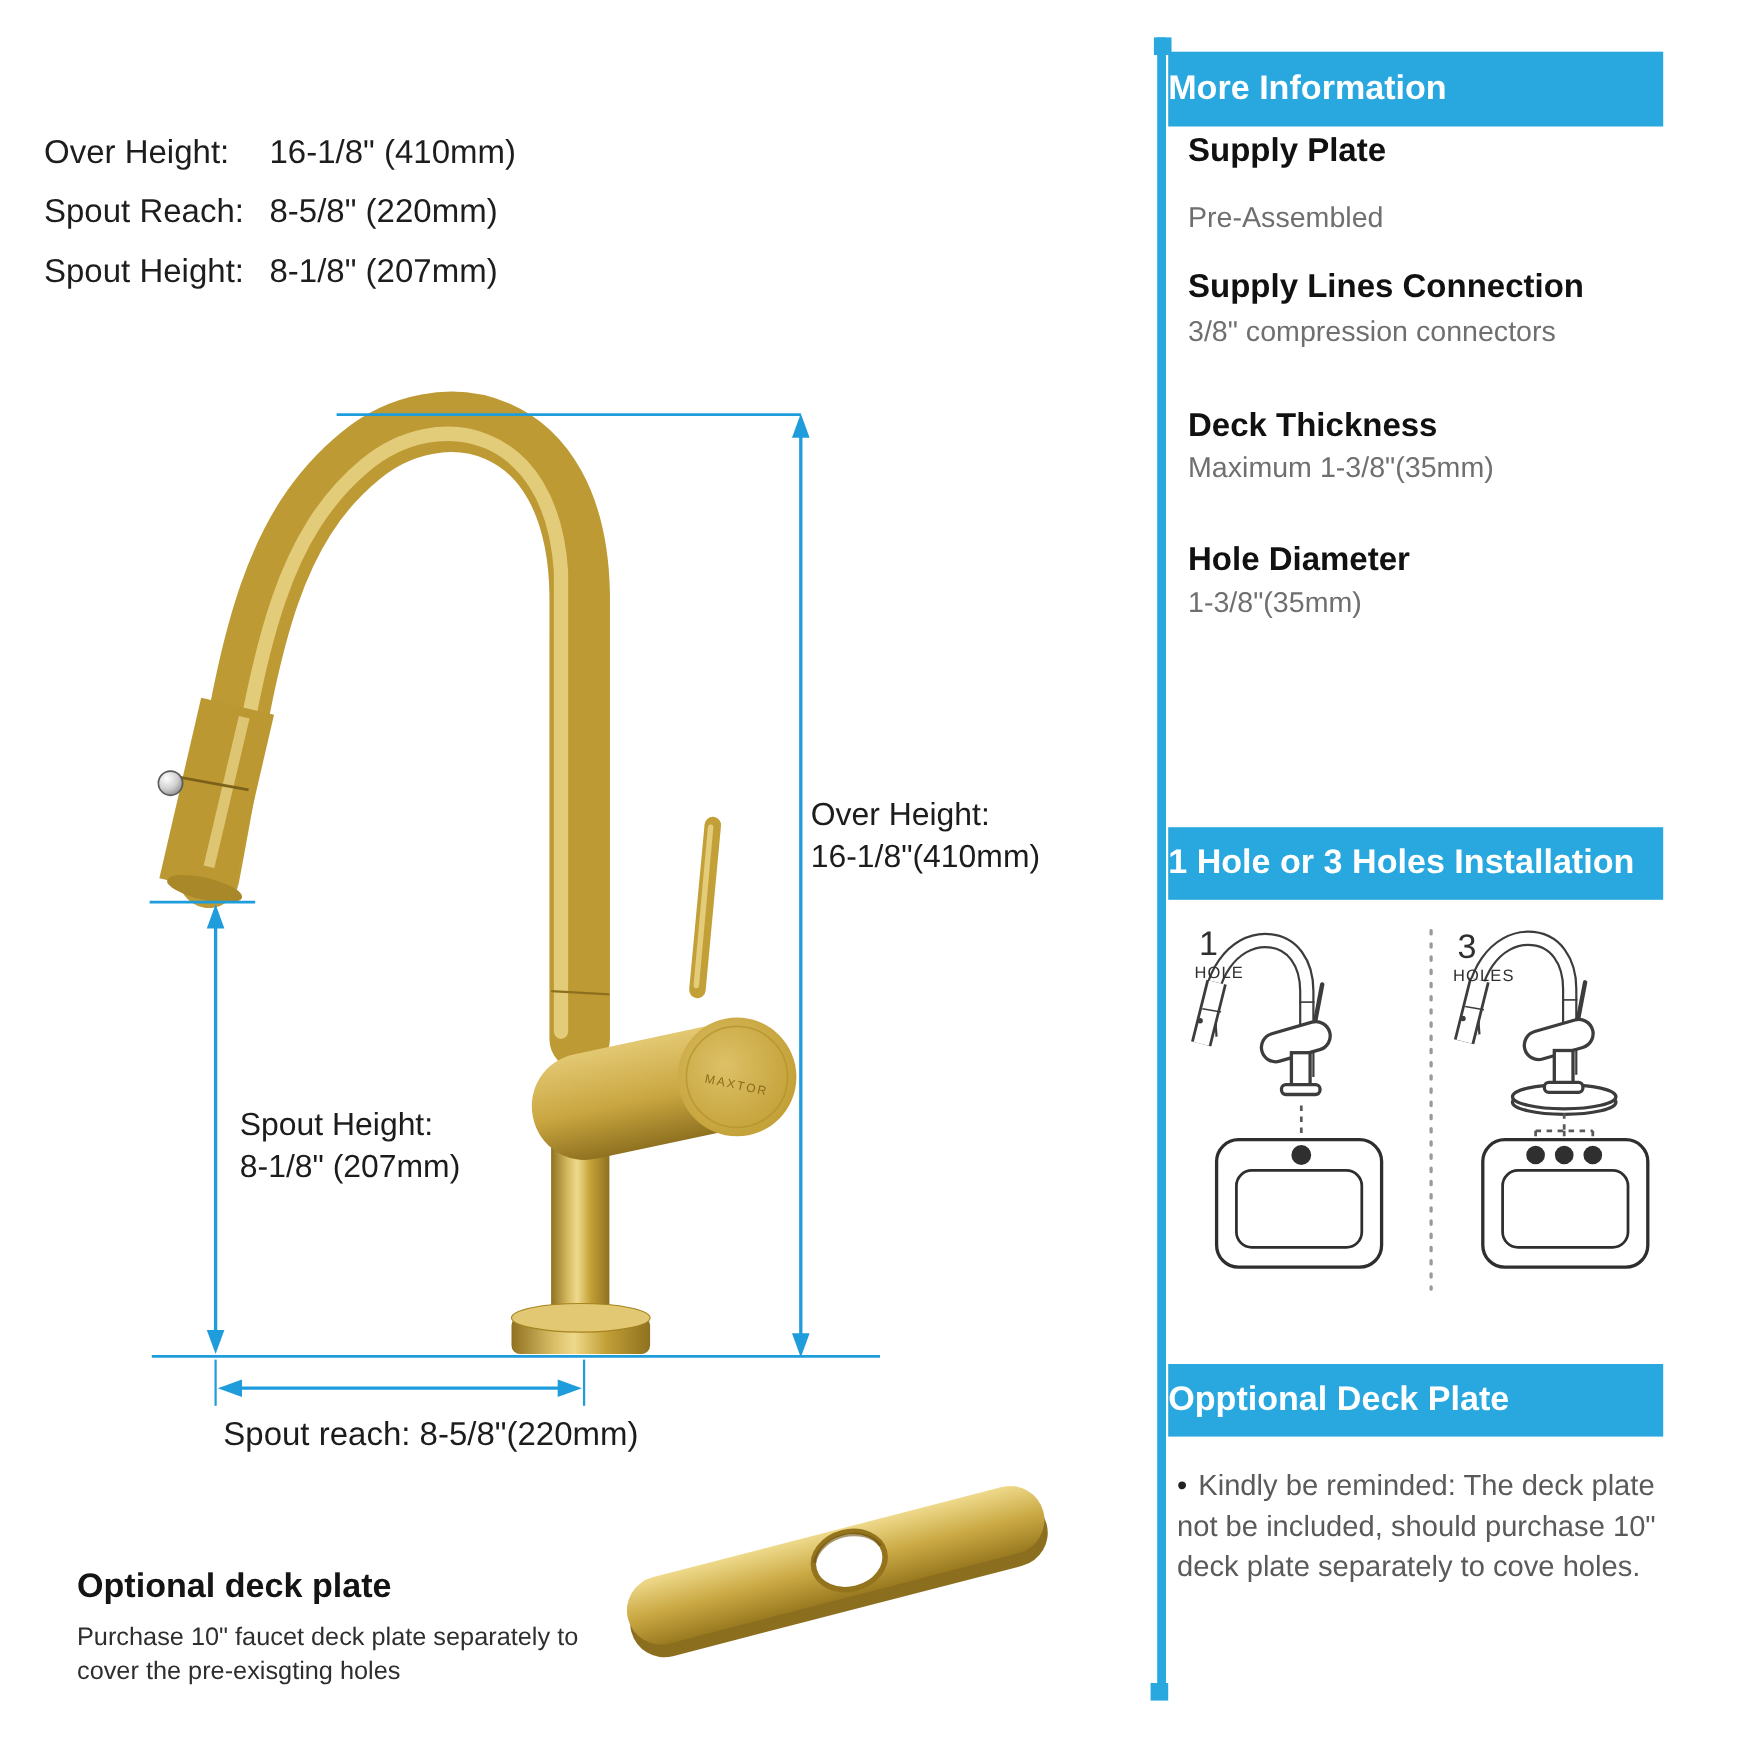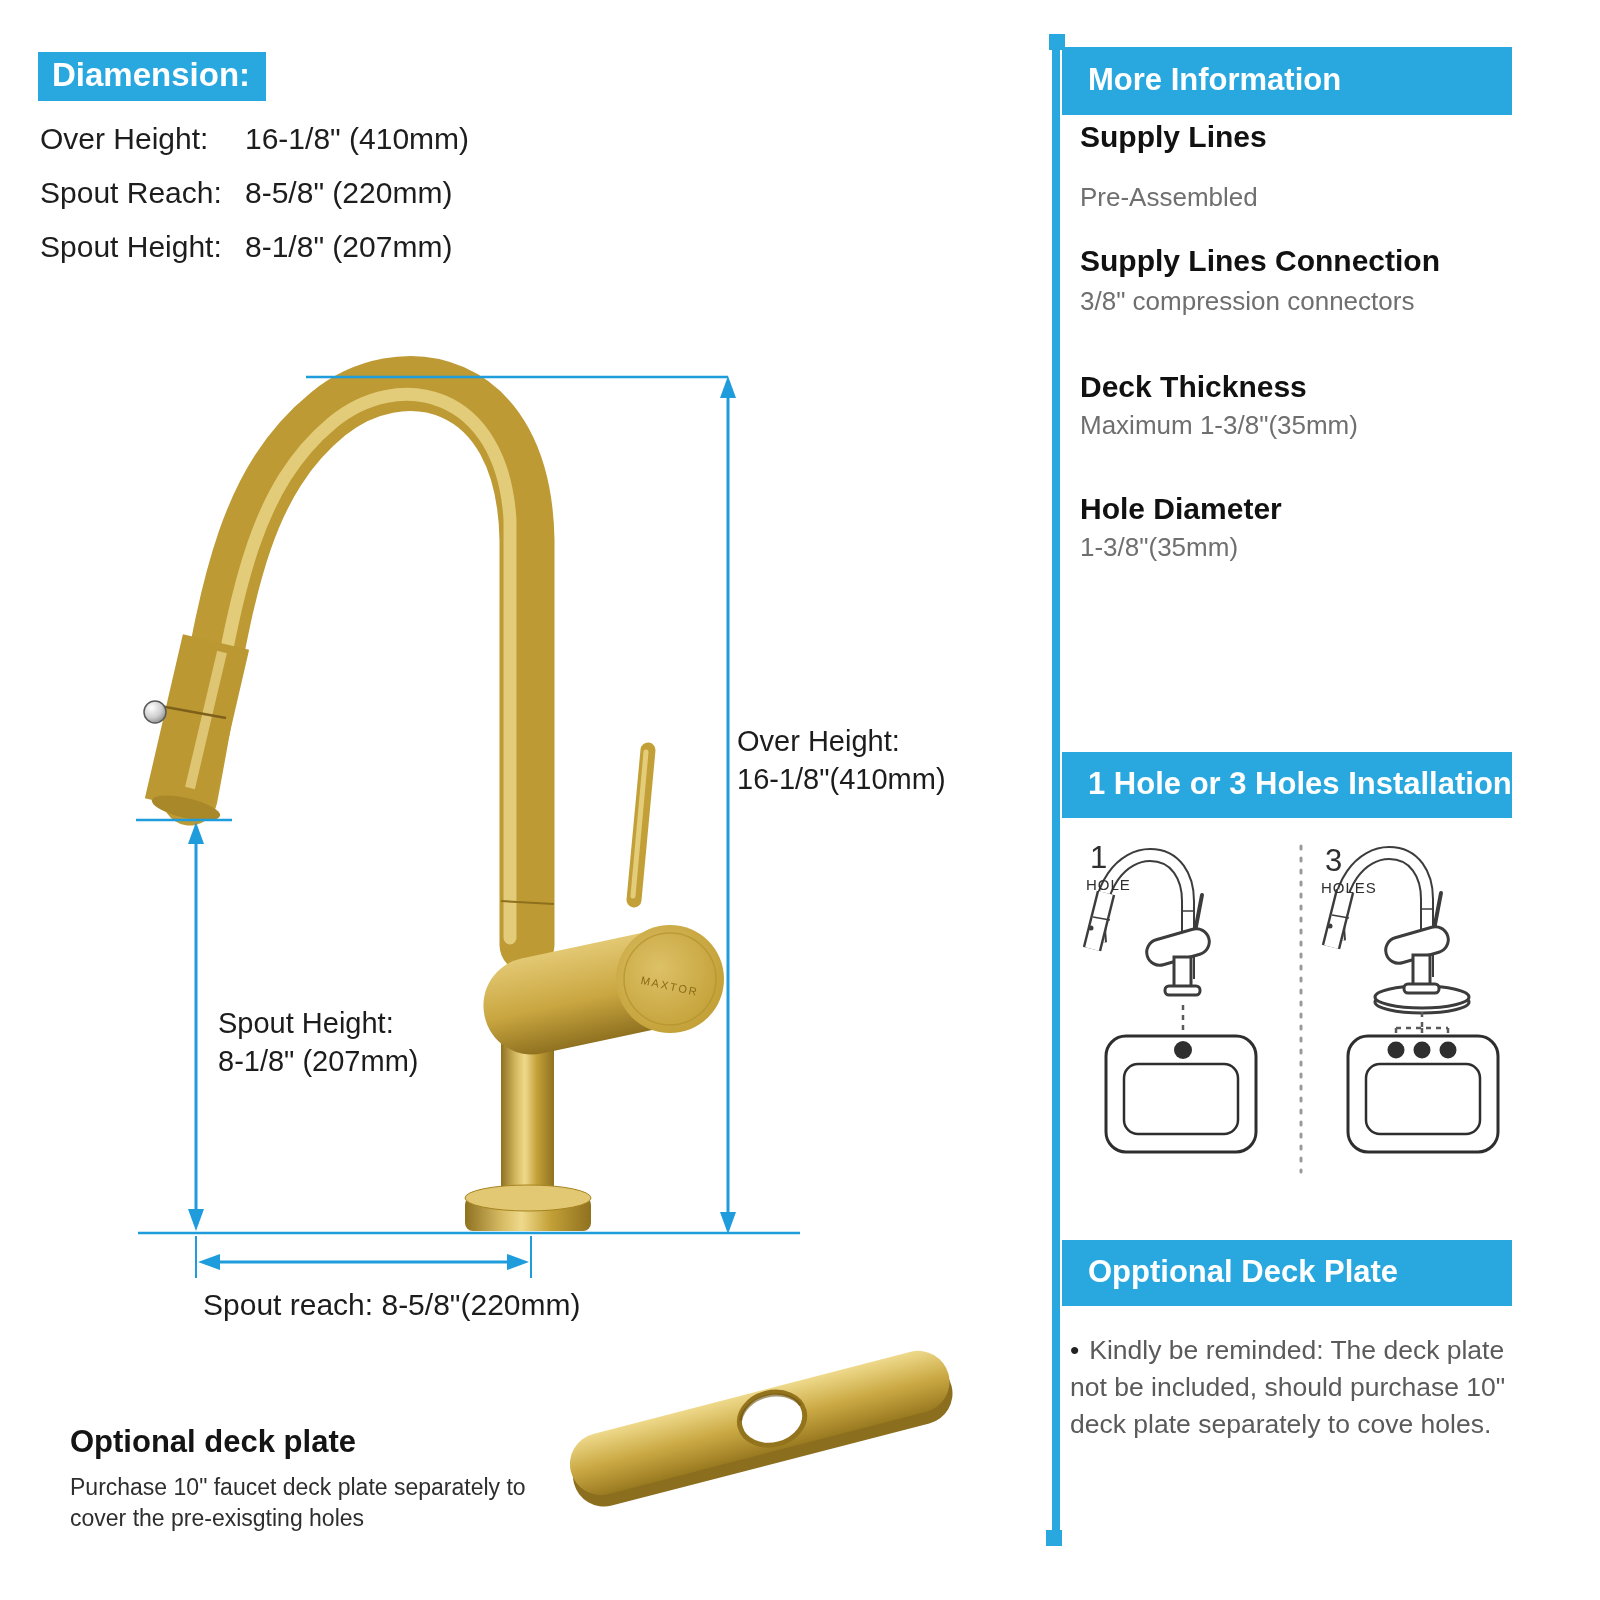--- a/index.html
+++ b/index.html
@@ -11,21 +11,21 @@
              padding:4px 16px 7px 14px;}
   .spec-row{left:40px;font-size:30px;color:#1d1d1d;white-space:nowrap;}
   .spec-row .lab{display:inline-block;width:205px;}
   
   .annot{font-size:29px;line-height:38px;color:#1c1c1c;white-space:nowrap;}
   .reach-label{font-size:30px;color:#1c1c1c;white-space:nowrap;}
   
   .vline{left:1052px;top:34px;width:8px;height:1496px;background:#29A8E0;}
   .vcap{width:16px;height:16px;background:#29A8E0;}
   .bar{left:1062px;width:450px;height:66px;background:#29A8E0;color:#fff;font-weight:bold;
-       font-size:31px;line-height:64px;padding-left:26px;box-sizing:border-box;white-space:nowrap;}
+       font-size:31px;line-height:64px;box-sizing:border-box;white-space:nowrap;}
   .info-label{left:1080px;font-size:30px;font-weight:bold;color:#111;white-space:nowrap;}
   .info-value{left:1080px;font-size:26px;color:#6f6f6f;white-space:nowrap;}
   .hole-num{font-size:31px;color:#2f2f2f;}
   .hole-word{font-size:15px;letter-spacing:1px;color:#2f2f2f;}
   .deck-note{left:1070px;top:1332px;width:445px;font-size:26.5px;line-height:37px;color:#5a5a5a;}
   .deck-note .dot{margin-right:10px;color:#222;}
   .opt-title{left:70px;top:1424px;font-size:31px;font-weight:bold;color:#141414;text-align:center;}
   .opt-body{left:70px;top:1472px;width:470px;font-size:23px;line-height:31px;color:#2e2e2e;}
   svg{position:absolute;left:0;top:0;}
   text{font-family:"Liberation Sans", sans-serif;}
@@ -174,21 +174,20 @@
     </g>
 
     <g transform="translate(760 1428) rotate(-14.5)">
       <rect x="-194" y="-24" width="390" height="62" rx="31" fill="#8c6e1f"></rect>
       <rect x="-194" y="-36" width="390" height="62" rx="31" fill="url(#gPlate)"></rect>
       <ellipse cx="14" cy="-6" rx="33" ry="26" fill="#ffffff" stroke="#93741c" stroke-width="5"></ellipse>
       <path d="M -17 -12 A 33 26 0 0 1 45 -12" stroke="#6e5410" stroke-width="3" fill="none" opacity="0.6"></path>
     </g>
   </svg>
 
-  <div class="abs title-box">Diamension:</div>
   <div class="abs spec-row" style="top:122px;">
     <span class="lab">Over Height:</span><span>16-1/8" (410mm)</span>
   </div>
   <div class="abs spec-row" style="top:176px;">
     <span class="lab">Spout Reach:</span><span>8-5/8" (220mm)</span>
   </div>
   <div class="abs spec-row" style="top:230px;">
     <span class="lab">Spout Height:</span><span>8-1/8" (207mm)</span>
   </div>
 
@@ -200,21 +199,21 @@
     <div>Spout Height:</div>
     <div>8-1/8" (207mm)</div>
   </div>
   <div class="abs reach-label" style="left:203px;top:1288px;">Spout reach: 8-5/8"(220mm)</div>
 
   <div class="abs vline"></div>
   <div class="abs vcap" style="left:1049px;top:34px;"></div>
   <div class="abs vcap" style="left:1046px;top:1530px;"></div>
 
   <div class="abs bar" style="top:47px;height:68px;line-height:66px;">More Information</div>
-  <div class="abs info-label" style="top:120px;">Supply Lines</div>
+  <div class="abs info-label" style="top:120px;">Supply Plate</div>
   <div class="abs info-value" style="top:158px;margin-top:24px;">Pre-Assembled</div>
   <div class="abs info-label" style="top:244px;">Supply Lines Connection</div>
   <div class="abs info-value" style="top:286px;">3/8" compression connectors</div>
   <div class="abs info-label" style="top:370px;">Deck Thickness</div>
   <div class="abs info-value" style="top:410px;">Maximum 1-3/8"(35mm)</div>
   <div class="abs info-label" style="top:492px;">Hole Diameter</div>
   <div class="abs info-value" style="top:532px;">1-3/8"(35mm)</div>
 
   <div class="abs bar" style="top:752px;">1 Hole or 3 Holes Installation</div>
   <div class="abs hole-num" style="left:1090px;top:840px;">1</div>

